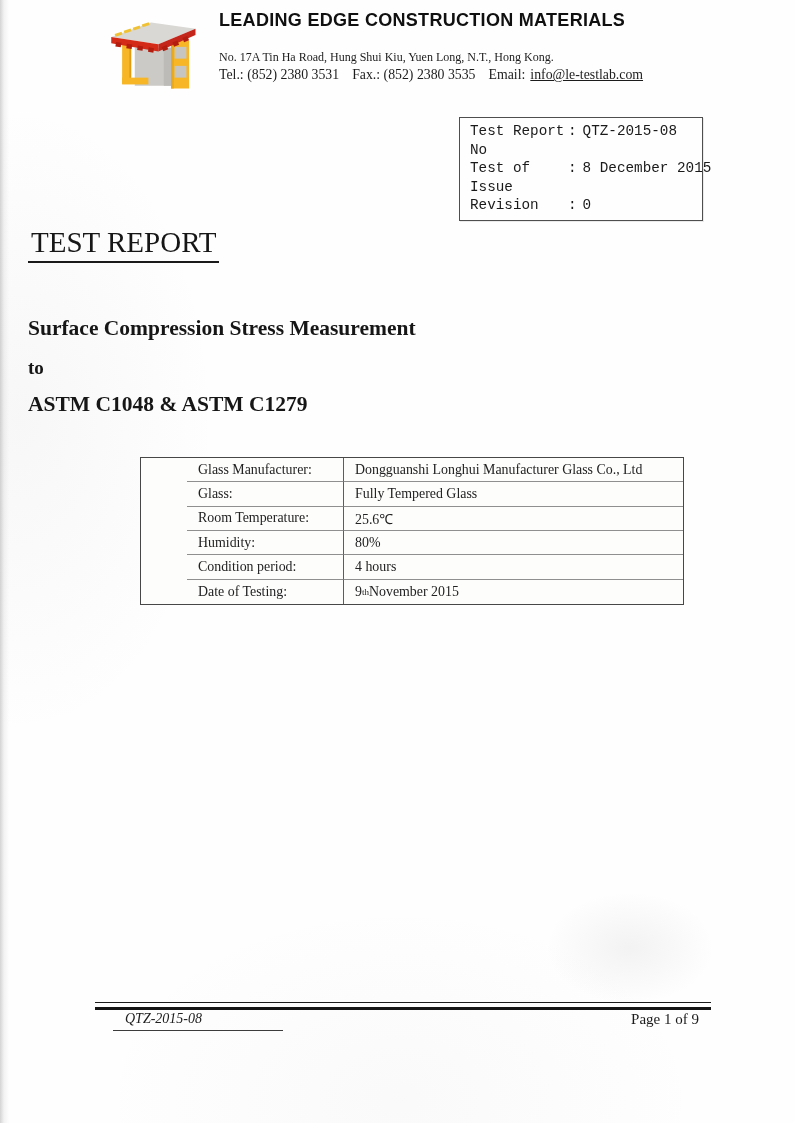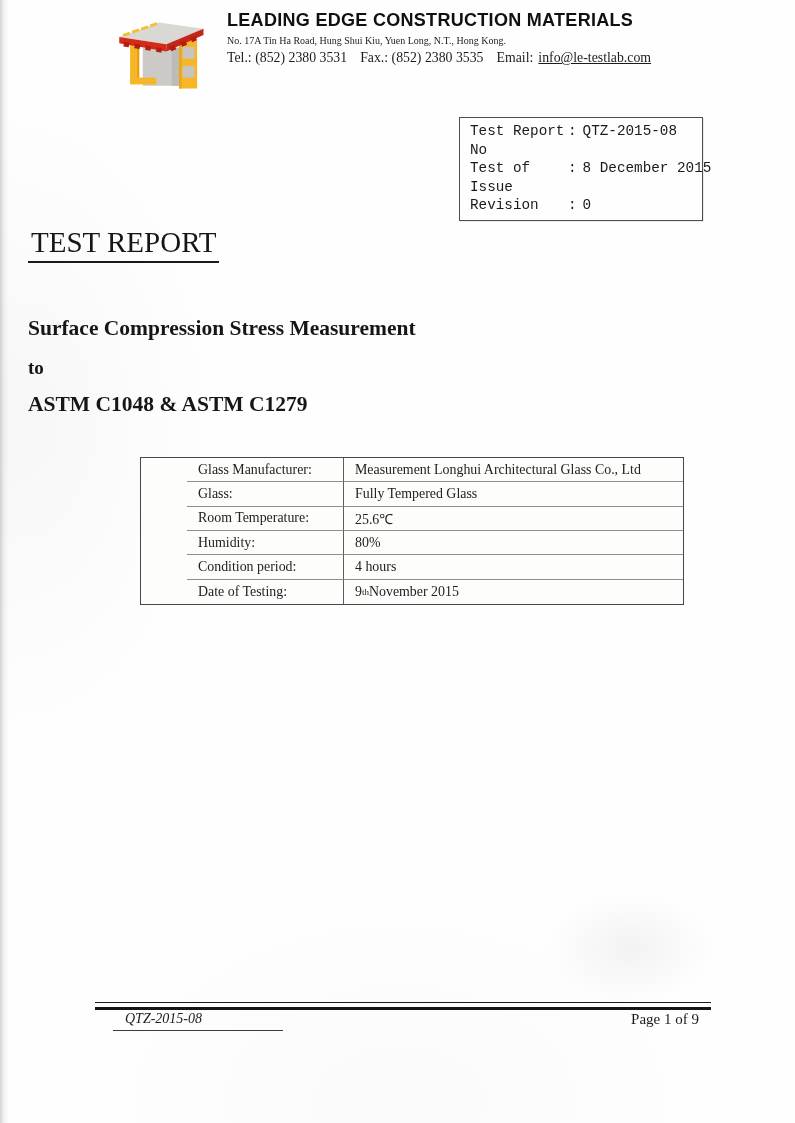--- a/index.html
+++ b/index.html
@@ -18,30 +18,30 @@
       radial-gradient(ellipse 260px 420px at 20px 420px, rgba(120,120,120,0.05), transparent 75%),
       radial-gradient(ellipse 400px 260px at 400px 1100px, rgba(120,120,120,0.03), transparent 75%),
       #fefefe;
   }
   .scan-edge {
     position: absolute; left: 0; top: 0; bottom: 0; width: 9px;
     background: linear-gradient(to right, rgba(115,115,115,0.30), rgba(160,160,160,0.12) 45%, rgba(200,200,200,0) 100%);
   }
 
   
-  .letterhead { position: absolute; left: 112px; top: 10px; width: 620px; }
+  .letterhead { position: absolute; left: 104px; top: 10px; width: 620px; }
   .logo { position: absolute; left: 0; top: 6px; width: 96px; height: 78px; }
   .lh-text { margin-left: 115px; }
   .company1, .company2 {
     font-family: "Liberation Sans", sans-serif;
     font-weight: bold; font-size: 18px; line-height: 21px;
     color: #101010; letter-spacing: 0.3px;
   }
   .company2 { margin-left: 13px; letter-spacing: 0.6px; }
-  .addr { font-size: 10px; line-height: 17px; margin-top: 1px; color: #1c1c1c; }
+  .addr { font-size: 12px; line-height: 17px; margin-top: 18px; color: #1c1c1c; }
   .contact { font-size: 13.8px; line-height: 17px; color: #1c1c1c; }
   .contact .seg { margin-right: 13px; }
   .contact .email-label { margin-right: 5px; }
   .email { color: #1c1c1c; text-decoration: underline; cursor: pointer; }
 
   
   .info-box {
     position: absolute; left: 459px; top: 117px; width: 244px;
     box-sizing: border-box;
     border: 1.6px solid #4e4e4e;
@@ -171,21 +171,21 @@
   </div>
 
   <h1 class="centered title"><span class="title-inner">TEST REPORT</span></h1>
 
   <div class="centered sub sub1">Surface Compression Stress Measurement</div>
   <div class="centered sub sub2">to</div>
   <div class="centered sub sub3">ASTM C1048 &amp; ASTM C1279</div>
 
   <div class="dtable">
     <div class="cell lbl">Glass Manufacturer:</div>
-    <div class="cell val">Measurement Longhui Architectural Glass Co., Ltd</div>
+    <div class="cell val">Dongguanshi Longhui Manufacturer Glass Co., Ltd</div>
 
     <div class="cell lbl">Glass:</div>
     <div class="cell val">Fully Tempered Glass</div>
 
     <div class="cell lbl">Room Temperature:</div>
     <div class="cell val">25.6℃</div>
 
     <div class="cell lbl">Humidity:</div>
     <div class="cell val">80%</div>
 

